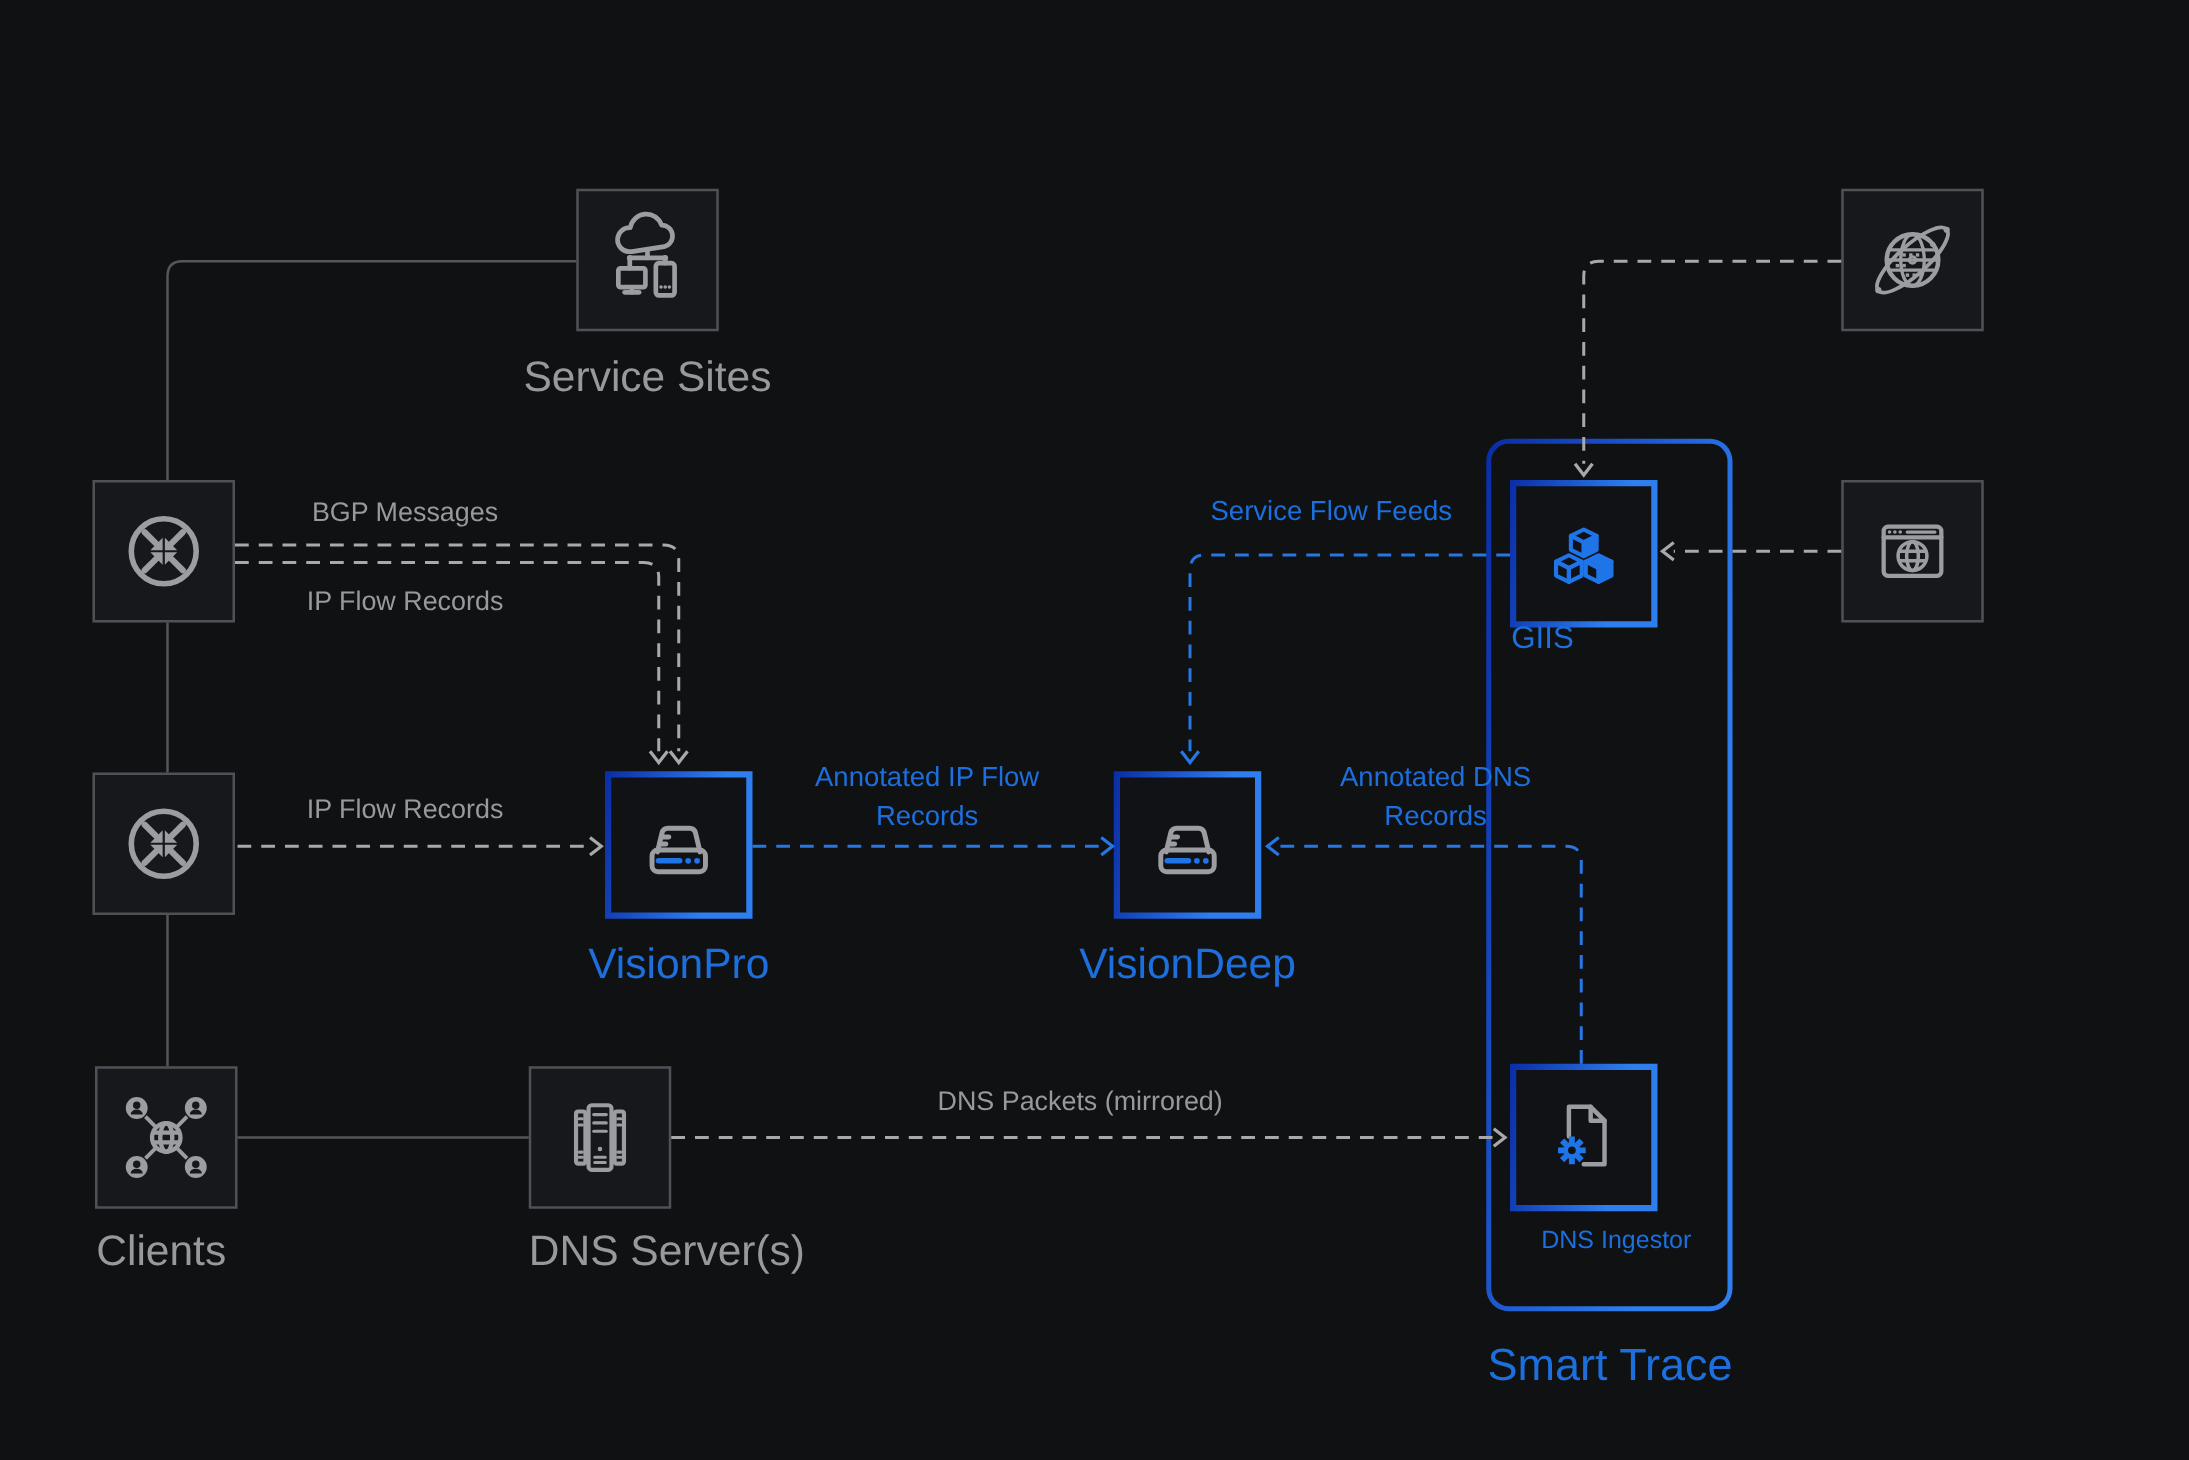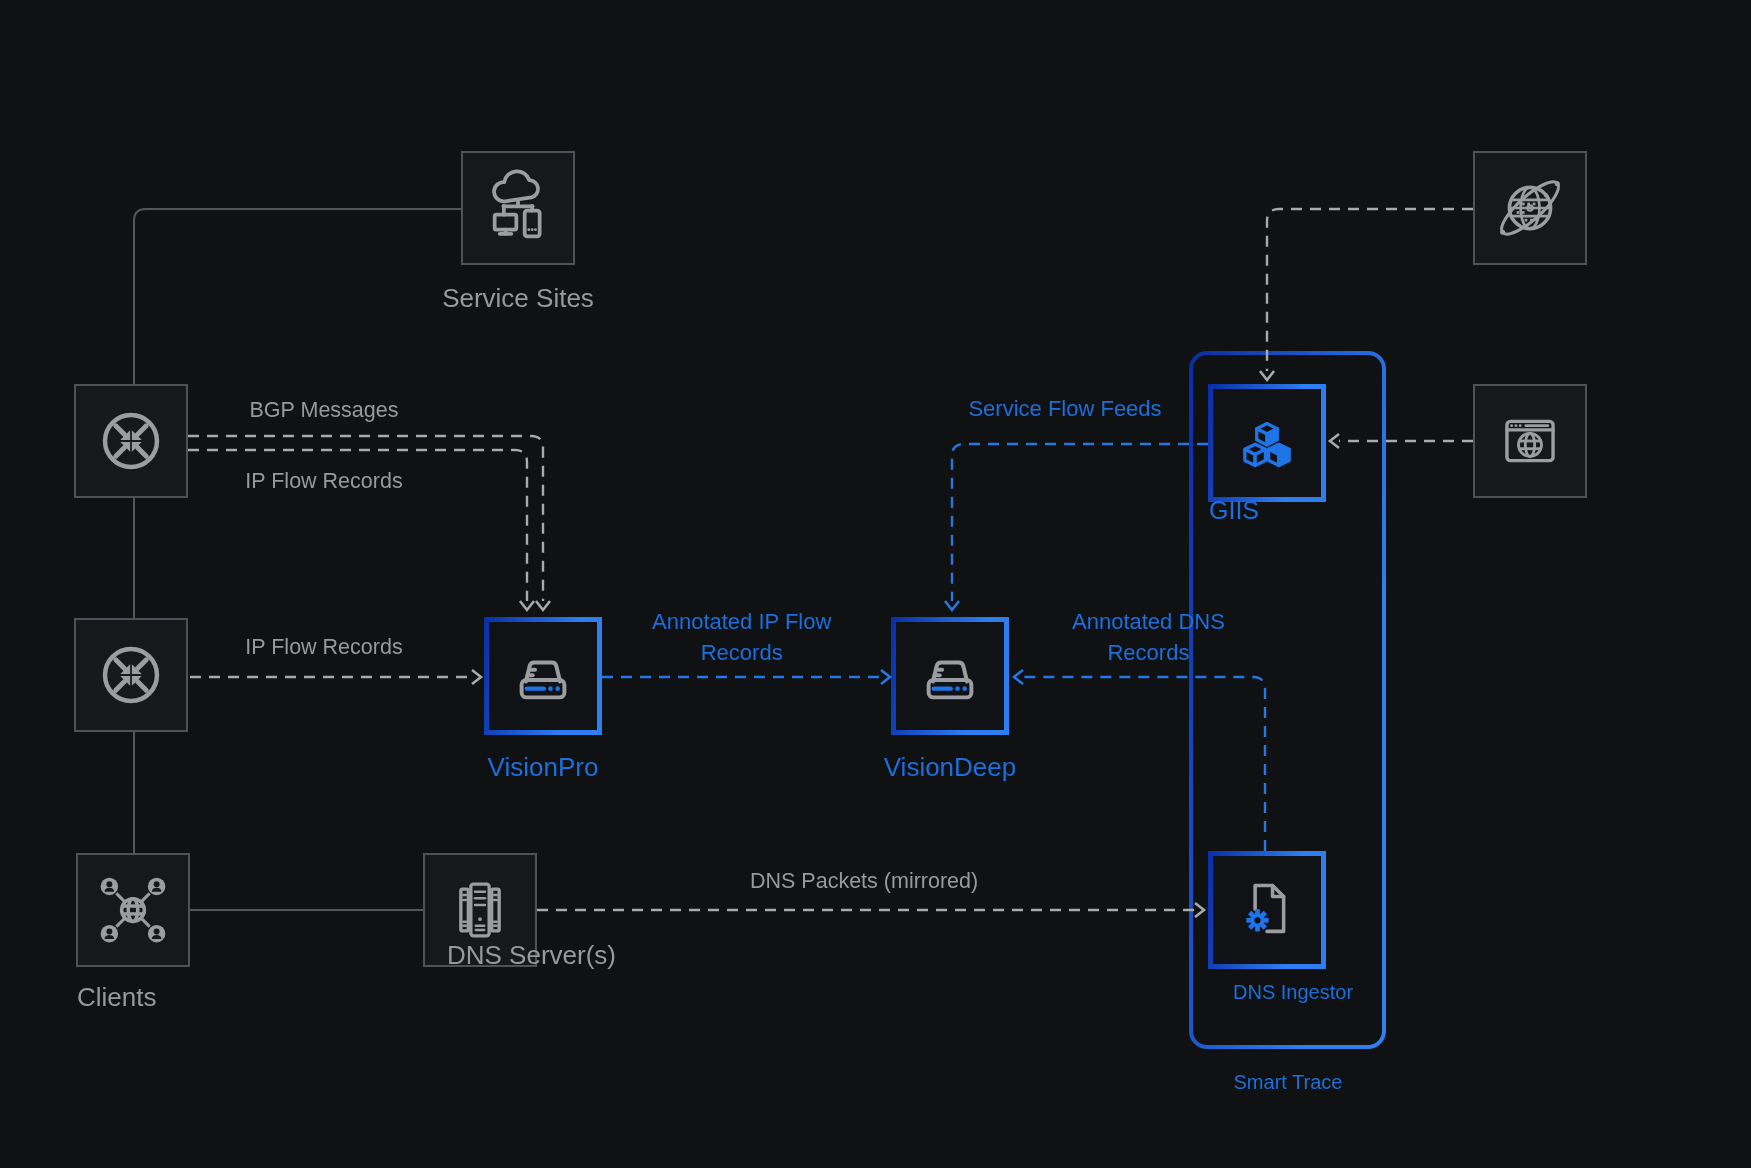--- a/index.html
+++ b/index.html
@@ -9,21 +9,21 @@
   .gbox{position:absolute;width:114px;height:114px;box-sizing:border-box;
         border:2px solid #4e5156;background:#17181b;display:flex;align-items:center;justify-content:center;}
   
   .bbox{position:absolute;width:118px;height:118px;box-sizing:border-box;
         background:linear-gradient(100deg,#0a2da6 0%,#2e7ef0 70%);padding:5px;}
   .bbox .inner{width:100%;height:100%;background:#111216;display:flex;align-items:center;justify-content:center;}
   
   .strace{position:absolute;left:1189px;top:351px;width:197px;height:698px;box-sizing:border-box;
           background:linear-gradient(100deg,#0a2da6 0%,#2e7ef0 75%);border-radius:18px;padding:4px;}
   .strace .inner{width:100%;height:100%;background:#101113;border-radius:14px;}
-  .nlabel{position:absolute;font-size:26px;color:#97999c;white-space:nowrap;}
+  .nlabel{position:absolute;font-size:34px;color:#97999c;white-space:nowrap;}
   .nlabel.wrap{white-space:normal;line-height:1.32;font-size:25px;}
   .blue{color:#1c6fdd;}
   .elabel{position:absolute;font-size:21.5px;color:#97999c;white-space:nowrap;text-align:center;}
   .elabel.blue{color:#1c6fdd;font-size:22px;}
   .center{text-align:center;}
   .lines span{display:block;}
   svg.overlay{position:absolute;left:0;top:0;pointer-events:none;}
   svg .gline{stroke:#54565a;stroke-width:2;fill:none;}
   svg .gdash{stroke:#a7a9ab;stroke-width:2.4;fill:none;stroke-dasharray:11 8;}
   svg .bdash{stroke:#2677e2;stroke-width:2.4;fill:none;stroke-dasharray:11 8;}
@@ -274,26 +274,26 @@
             <path d="M41.7 55.3 L45.9 51.1"></path>
       </g>
       <circle cx="36" cy="61" r="8.8" fill="#1f74e8"></circle>
       <circle cx="36" cy="61" r="3.9" fill="#111216"></circle>
     </svg>
   </div>
     </div>
 
   <div class="nlabel center" style="left:418px;top:283px;width:200px;">Service Sites</div>
   <div class="nlabel" style="left:77px;top:982px;">Clients</div>
-  <div class="nlabel" style="left:423px;top:940px;margin-left:24px;">DNS Server(s)</div>
+  <div class="nlabel" style="left:423px;top:982px;">DNS Server(s)</div>
   <div class="nlabel blue center" style="left:443px;top:752px;width:200px;">VisionPro</div>
   <div class="nlabel blue center" style="left:850px;top:752px;width:200px;">VisionDeep</div>
   <div class="nlabel blue" style="left:1209px;top:496px;font-size:25px;">GIIS</div>
   <div class="nlabel blue" style="left:1233px;top:981px;font-size:20px;">DNS Ingestor</div>
-  <div class="nlabel blue center" style="left:1188px;top:1071px;width:200px;font-size:20px;">Smart Trace</div>
+  <div class="nlabel blue center" style="left:1188px;top:1071px;width:200px;font-size:36px;">Smart Trace</div>
 
   <div class="elabel center" style="left:224px;top:398px;width:200px;">BGP Messages</div>
   <div class="elabel center" style="left:224px;top:469px;width:200px;">IP Flow Records</div>
   <div class="elabel center" style="left:224px;top:635px;width:200px;">IP Flow Records</div>
   <div class="elabel center" style="left:750px;top:869px;width:200px;">DNS Packets (mirrored)</div>
   <div class="elabel blue lines" style="left:652px;top:606px;line-height:1.42;">
     <span>Annotated IP Flow</span>
     <span>Records</span>
   </div>
   <div class="elabel blue lines" style="left:1072px;top:606px;line-height:1.42;">

